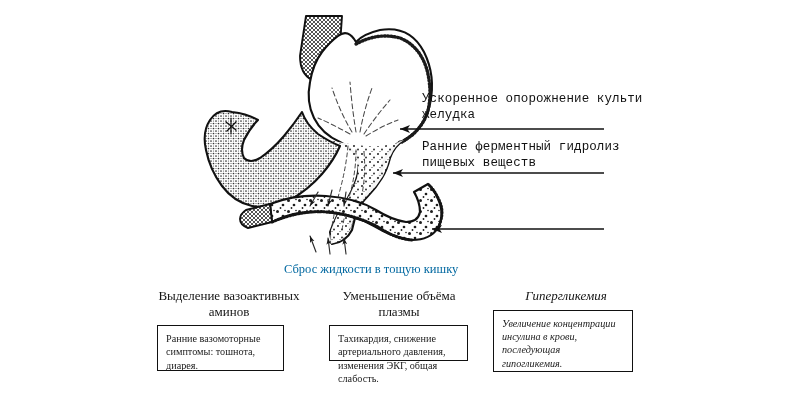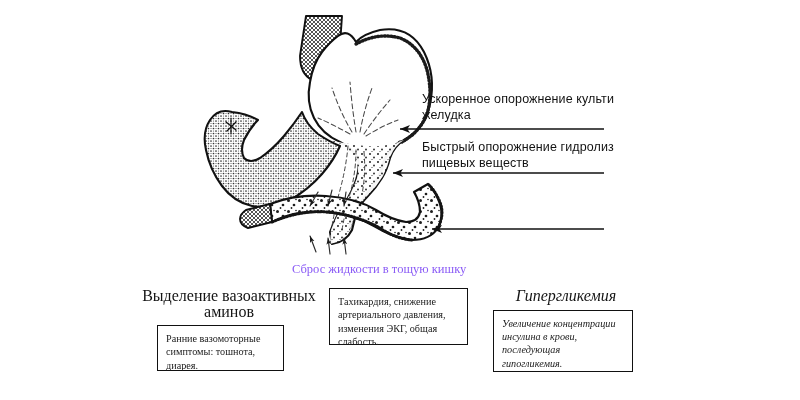--- a/index.html
+++ b/index.html
@@ -28,70 +28,70 @@
   #anatomy {
     position: absolute;
     left: 0; top: 0;
     width: 800px;
     height: 400px;
   }
 
   
   .callout {
     position: absolute;
-    font-family: Liberation Sans, sans-serif;
+    font-family: Liberation Mono, monospace;
     font-size: 12.5px;
     line-height: 15.5px;
     color: #121212;
     letter-spacing: 0.1px;
     white-space: pre-line;
   }
   #callout-1 { left: 422px; top: 92px;  width: 240px; }
   #callout-2 { left: 422px; top: 140px; width: 240px; }
   #callout-3 { left: 436px; top: 194px; width: 240px; }
 
   
   #caption-jejunum {
     position: absolute;
-    left: 292px;
+    left: 284px;
     top: 262px;
     font-size: 12.5px;
     line-height: 15px;
-    color: #8b5cf6;
+    color: #0369a1;
     white-space: nowrap;
   }
 
   
   .col {
     position: absolute;
   }
   .col-title {
     text-align: center;
-    font-size: 16px;
+    font-size: 13px;
     line-height: 15.5px;
     color: #141414;
     white-space: pre-line;
     margin: 0 0 6px 0;
   }
   .col-box {
     border: 1.6px solid #111111;
     background: #ffffff;
     box-sizing: border-box;
     padding: 6px 8px 7px 8px;
     font-size: 10.2px;
     line-height: 13.4px;
     color: #1a1a1a;
     white-space: pre-line;
   }
 
   #col-1 { left: 138px; top: 288px; width: 182px; }
   #col-1 .col-box { width: 127px; height: 46px; margin-left: 19px; }
 
   #col-2 { left: 316px; top: 288px; width: 166px; }
-  #col-2 .col-box { width: 139px; height: 57px; margin-left: 13px; }
+  #col-2 .col-box { width: 139px; height: 36px; margin-left: 13px; }
 
   #col-3 { left: 478px; top: 288px; width: 176px; font-style: italic; }
   #col-3 .col-box { width: 140px; height: 62px; margin-left: 15px; }
 </style>
 </head>
 <body>
 
 <div id="stage">
 
   <svg id="anatomy" viewBox="0 0 800 400">
@@ -250,34 +250,36 @@
     <g stroke="#111111" stroke-width="1.5" fill="none">
       <line x1="604" y1="129" x2="400" y2="129" marker-end="url(#arrowhead-left)"></line>
       <line x1="604" y1="173" x2="393" y2="173" marker-end="url(#arrowhead-left)"></line>
       <line x1="604" y1="229" x2="432" y2="229" marker-end="url(#arrowhead-left)"></line>
     </g>
   </svg>
 
   <div class="callout" id="callout-1">Ускоренное опорожнение культи
 желудка</div>
 
-  <div class="callout" id="callout-2">Быстрый опорожнение гидролиз
+  <div class="callout" id="callout-2">Ранние ферментный гидролиз
 пищевых веществ</div>
 
 
   <div id="caption-jejunum">Сброс жидкости в тощую кишку</div>
 
   <div class="col" id="col-1">
     <div class="col-title">Выделение вазоактивных
 аминов</div>
     <div class="col-box">Ранние вазомоторные
 симптомы: тошнота, диарея.</div>
   </div>
 
   <div class="col" id="col-2">
+    <div class="col-title">Уменьшение объёма
+плазмы</div>
     <div class="col-box">Тахикардия, снижение
 артериального давления,
 изменения ЭКГ, общая
 слабость.</div>
   </div>
 
   <div class="col" id="col-3">
     <div class="col-title">Гипергликемия</div>
     <div class="col-box">Увеличение концентрации
 инсулина в крови,

